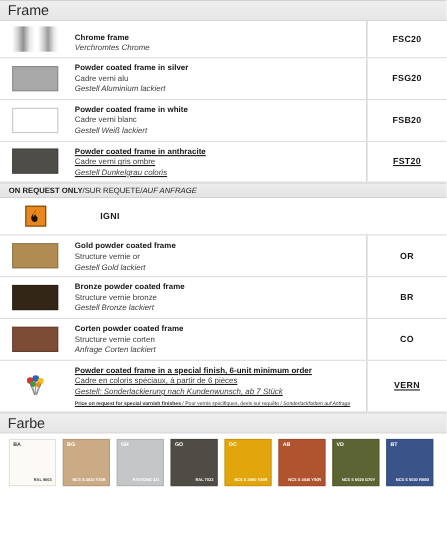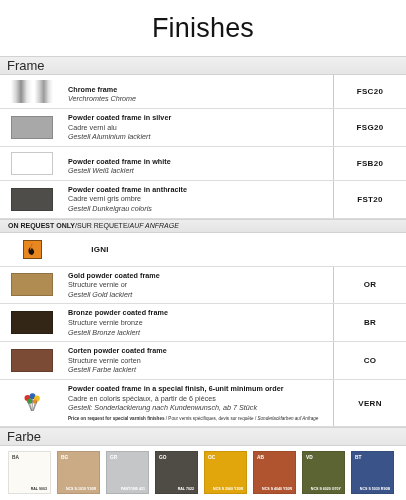--- a/index.html
+++ b/index.html
@@ -35,21 +35,21 @@
     font-size:13px; font-weight:400; color:#2b2b2b; line-height:13px;text-align:right;
   }
 
   
   .rows { width:100%; }
   .row {
     display:flex; align-items:stretch;
     border-bottom:1px solid #dcdcdc;
     min-height:34px;
   }
-  .row:last-child { border-bottom:1px solid #dcdcdc; }
+  .row:last-child { border-bottom:1px solid #dcdcdc;text-decoration:underline; }
   .cell-swatch {
     width:64px; flex:0 0 64px;
     display:flex; align-items:center; justify-content:center;
     padding:5px 0;
   }
   .sw {
     width:42px; height:23px;
     border:1px solid rgba(0,0,0,0.18);
   }
   .sw.chrome {
@@ -106,23 +106,20 @@
   .shell-sw .ref {
     position:absolute; bottom:2.5px; right:3px;
     font-size:3.6px; font-weight:bold; line-height:4px;
   }
 </style>
 </head>
 <body>
 
 <div class="page">
 
-  <div class="title-bar">
-    <div class="title">Finishes</div>
-  </div>
 
   <div class="section-header">
     <div class="section-title">Frame</div>
   </div>
 
   <div class="rows" id="frame-rows">
       <div class="row">
         <div class="cell-swatch">
           <span class="sw chrome"></span>
         </div>
@@ -142,20 +139,21 @@
           <div class="t-de">Gestell Aluminium lackiert</div>
         </div>
         <div class="cell-code">FSG20</div>
       </div>
       <div class="row">
         <div class="cell-swatch">
           <span class="sw white"></span>
         </div>
         <div class="cell-text">
           <div class="t-en">Powder coated frame in white</div>
+          <div class="t-fr">Cadre verni blanc</div>
           <div class="t-de">Gestell Weiß lackiert</div>
         </div>
         <div class="cell-code">FSB20</div>
       </div>
       <div class="row">
         <div class="cell-swatch">
           <span class="sw" style="background:#4e4d49"></span>
         </div>
         <div class="cell-text">
           <div class="t-en">Powder coated frame in anthracite</div>
@@ -207,21 +205,21 @@
         </div>
         <div class="cell-code">BR</div>
       </div>
       <div class="row">
         <div class="cell-swatch">
           <span class="sw" style="background:#7b4b36"></span>
         </div>
         <div class="cell-text">
           <div class="t-en">Corten powder coated frame</div>
           <div class="t-fr">Structure vernie corten</div>
-          <div class="t-de">Gestell Farbe lackiert</div>
+          <div class="t-de">Anfrage Corten lackiert</div>
         </div>
         <div class="cell-code">CO</div>
       </div>
       <div class="row">
         <div class="cell-swatch">
           <span class="icon-box" style="width:22px;height:22px">
             <svg width="22" height="22" viewBox="0 0 22 22">
               <circle cx="6.5" cy="6" r="3" fill="#d9342b"></circle>
               <circle cx="11.5" cy="4.2" r="3" fill="#2f64b5"></circle>
               <circle cx="16" cy="6.4" r="2.8" fill="#f0c01c"></circle>

